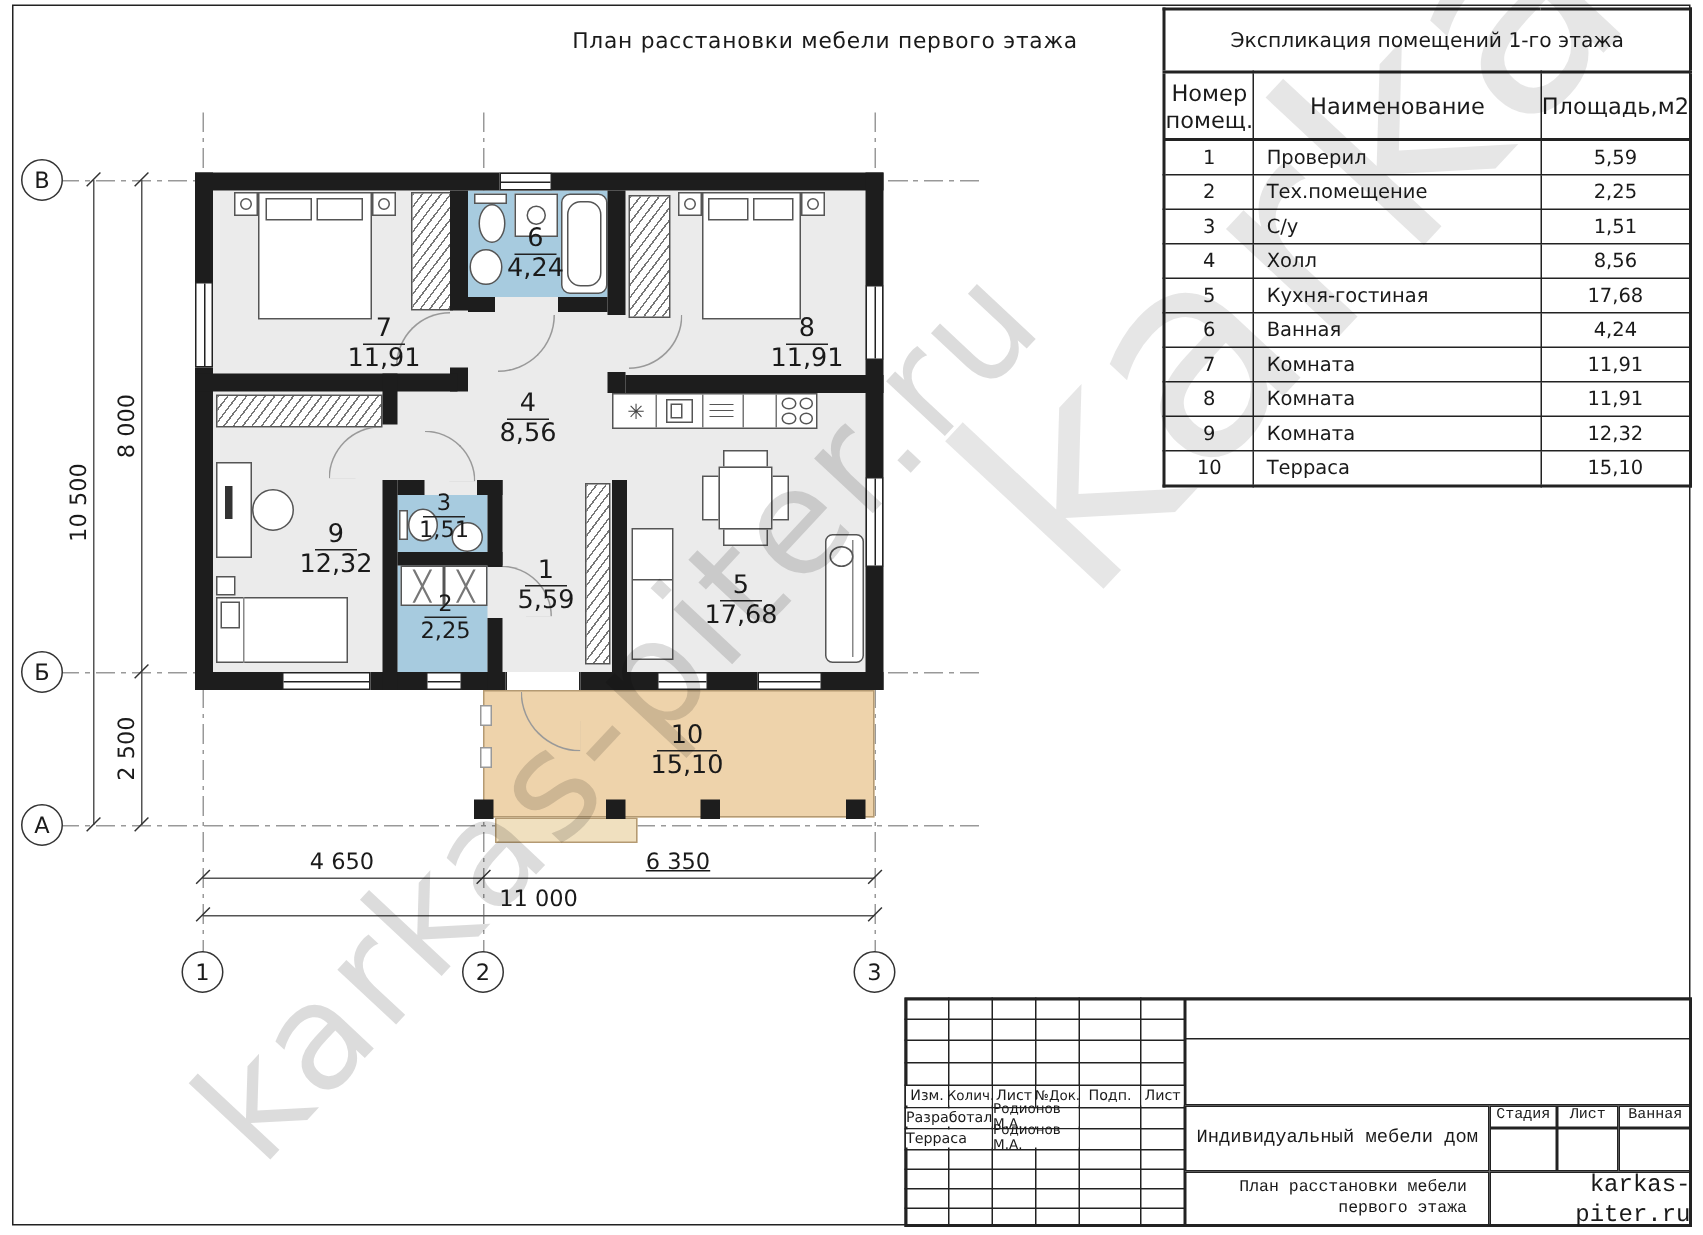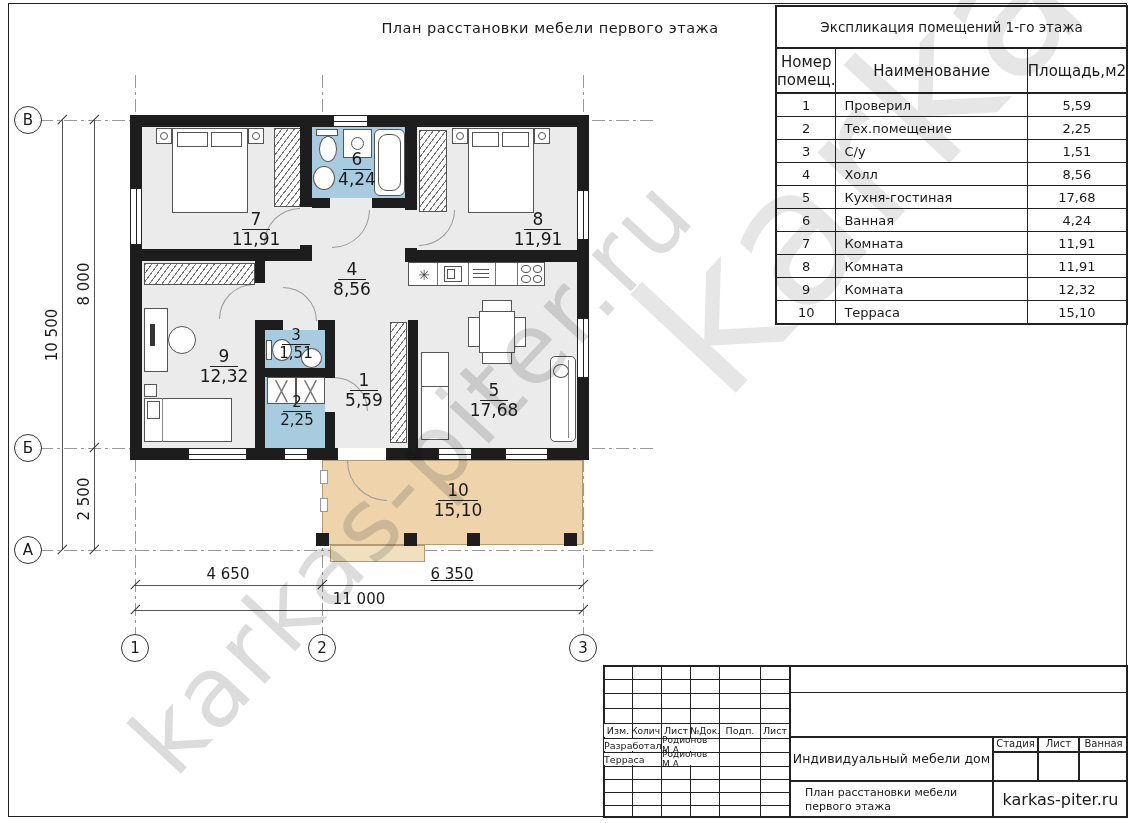--- a/index.html
+++ b/index.html
@@ -42,21 +42,21 @@
       transform-origin:0 50%;letter-spacing:4px;mix-blend-mode:multiply;}
   
   .schedule{position:absolute;left:775px;top:5px;width:353px;border-collapse:collapse;z-index:2;background:transparent;}
   .schedule td{border:1px solid #222;font-size:13px;padding:0;height:22px;text-align:center;}
   .schedule td.ttl{height:40px;font-size:13.5px;border-bottom:2px solid #222;}
   .schedule tr.hdr td{height:43px;font-size:15px;border-bottom:2px solid #222;}
   .schedule td.nm{text-align:left;padding-left:8px;}
   .schedule .c-num{width:45px;font-size:11.5px;}
   
   .tbx{position:absolute;box-sizing:border-box;border:1.3px solid #222;display:flex;align-items:center;justify-content:center;
-       text-align:left;z-index:2;font-size:12px;line-height:1.25;}
+       text-align:right;z-index:2;font-size:12px;line-height:1.25;font-family:Liberation Mono, monospace;}
   .tbline{position:absolute;background:#222;z-index:2;}
   .tbtxt{position:absolute;z-index:3;display:flex;align-items:center;font-size:10px;background:#fff;justify-content:center;}
 </style>
 </head>
 <body>
 
 <div class="sheet">
   <div class="frame"></div>
 
   <div class="watermark" style="left:150px;top:700px;font-size:98px;transform:rotate(-47deg);">karkas-piter.ru</div>

